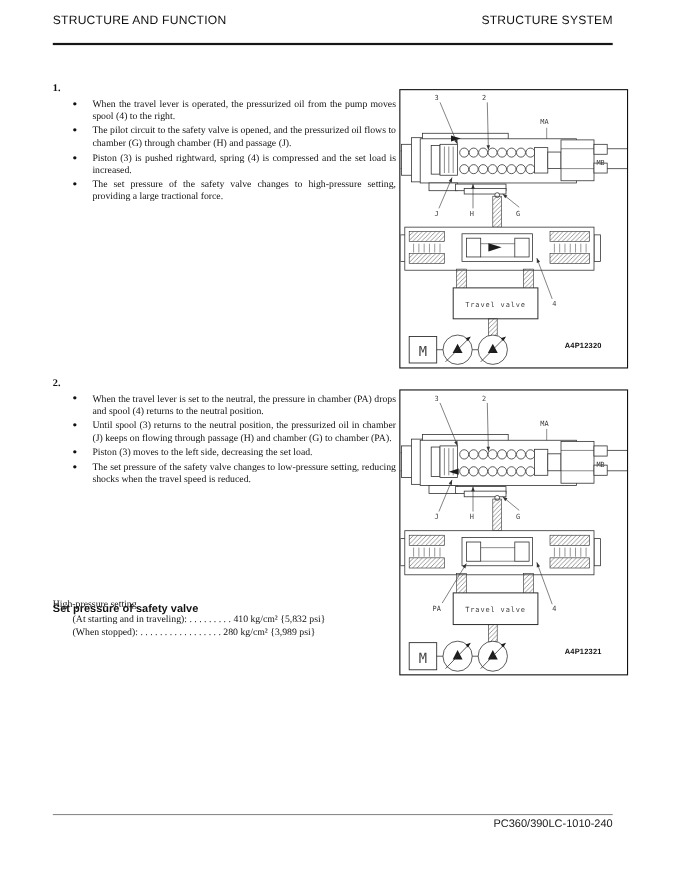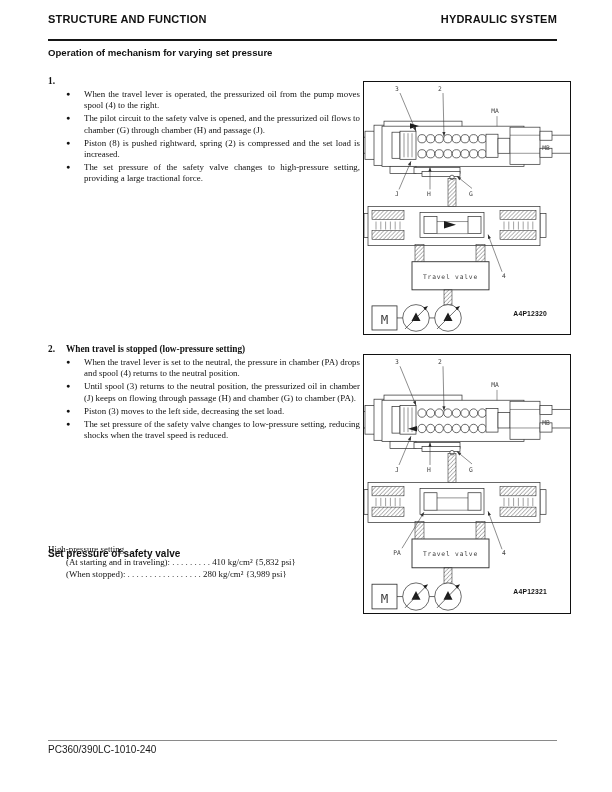--- a/index.html
+++ b/index.html
@@ -1,19 +1,19 @@
 <!DOCTYPE html>
 <html><head>
 <meta charset="utf-8">
 <style>
   html,body{margin:0;padding:0;background:#e8e8e8}
   .page{position:relative;width:612px;height:792px;background:#fff;overflow:hidden;
         font-family:"Liberation Serif",serif;color:#111}
   .hdr{position:absolute;left:48px;top:13px;width:509px;display:flex;justify-content:space-between;
-       font-family:"Liberation Sans",sans-serif;font-weight:bold;font-size:11px;letter-spacing:.2px}
+       font-family:"Liberation Sans",sans-serif;font-weight:normal;font-size:11px;letter-spacing:.2px}
   .rule{position:absolute;left:48px;top:39px;width:509px;height:1.5px;background:#161616}
   .sec-title{position:absolute;left:48px;top:47px;font-family:"Liberation Sans",sans-serif;
        font-weight:bold;font-size:9.6px}
   .textcol{position:absolute;left:48px;width:312px;font-size:8.9px;line-height:11.4px}
   #item1{top:75px}
   #item2{top:343px}
   .item-head{display:flex;font-weight:bold;font-size:9.3px;line-height:12px;margin-bottom:2px}
   .item-num{width:18px;flex:none}
   .bullet-row{display:flex;margin-left:18px;margin-bottom:1.5px}
   .bullet-dot{width:18px;flex:none;font-size:7px;line-height:11.4px}
@@ -21,52 +21,51 @@
   .diagram{position:absolute;left:363px;width:206px;border:1.8px solid #111;
        box-sizing:content-box;background:#fff}
   #diagram-0{top:81px;height:252px}
   #diagram-1{top:354px;height:258px}
   .diagram svg{display:block;width:100%;height:100%}
   .sp-title{position:absolute;left:48px;top:548px;font-family:Liberation Sans, sans-serif;
        font-weight:bold;font-size:10px}
   .sp-body{position:absolute;left:48px;top:543px;width:330px;font-size:8.9px;line-height:12.6px}
   .sp-sub{padding-left:18px;white-space:nowrap}
   .f-rule{position:absolute;left:48px;top:740px;width:509px;height:1px;background:#8a8a8a}
-  .ftr{position:absolute;left:48px;top:744px;width:509px;display:flex;justify-content:flex-start;
+  .ftr{position:absolute;left:48px;top:744px;width:509px;display:flex;justify-content:flex-end;
        font-family:"Liberation Sans",sans-serif;font-size:10px;color:#1a1a1a}
 </style>
 </head>
 <body>
 
 <div class="page">
 
   <div class="hdr">
     <span>STRUCTURE AND FUNCTION</span>
-    <span>HYDRAULIC SYSTEM</span>
+    <span>STRUCTURE SYSTEM</span>
   </div>
   <div class="rule"></div>
 
-  <div class="sec-title">Operation of mechanism for varying set pressure</div>
 
   <div class="textcol" id="item1">
     <div class="item-head">
       <span class="item-num">1.</span>
     </div>
     <div>
         <div class="bullet-row">
           <span class="bullet-dot">●</span>
           <div class="bullet-text">When the travel lever is operated, the pressurized oil from the pump moves spool (4) to the right.</div>
         </div>
         <div class="bullet-row">
           <span class="bullet-dot">●</span>
           <div class="bullet-text">The pilot circuit to the safety valve is opened, and the pressurized oil flows to chamber (G) through chamber (H) and passage (J).</div>
         </div>
         <div class="bullet-row">
           <span class="bullet-dot">●</span>
-          <div class="bullet-text">Piston (8) is pushed rightward, spring (2) is compressed and the set load is increased.</div>
+          <div class="bullet-text">Piston (3) is pushed rightward, spring (4) is compressed and the set load is increased.</div>
         </div>
         <div class="bullet-row">
           <span class="bullet-dot">●</span>
           <div class="bullet-text">The set pressure of the safety valve changes to high-pressure setting, providing a large tractional force.</div>
         </div>
       </div>
   </div>
 
   <div class="diagram" id="diagram-0">
       <svg viewBox="0 0 206 251" preserveAspectRatio="none">
@@ -183,21 +182,20 @@
         <polygon points="79.5,238 88.5,238 84,229.5" fill="#1c1c1c"></polygon>
         <line x1="73" y1="246" x2="95" y2="224" stroke="#2e2e2e" stroke-width="0.7"></line>
         <polygon points="96,223 91.2,224.6 93.4,227.4" fill="#1c1c1c"></polygon>
         <text x="183" y="233" text-anchor="end" font-size="6.8" font-family="&quot;Liberation Sans&quot;,sans-serif" fill="#111" font-weight="700" letter-spacing="0.2">A4P12320</text>
       </svg>
     </div>
 
   <div class="textcol" id="item2">
     <div class="item-head">
       <span class="item-num">2.</span>
-      <span>When travel is stopped (low-pressure setting)</span>
     </div>
     <div>
         <div class="bullet-row">
           <span class="bullet-dot">●</span>
           <div class="bullet-text">When the travel lever is set to the neutral, the pressure in chamber (PA) drops and spool (4) returns to the neutral position.</div>
         </div>
         <div class="bullet-row">
           <span class="bullet-dot">●</span>
           <div class="bullet-text">Until spool (3) returns to the neutral position, the pressurized oil in chamber (J) keeps on flowing through passage (H) and chamber (G) to chamber (PA).</div>
         </div>

